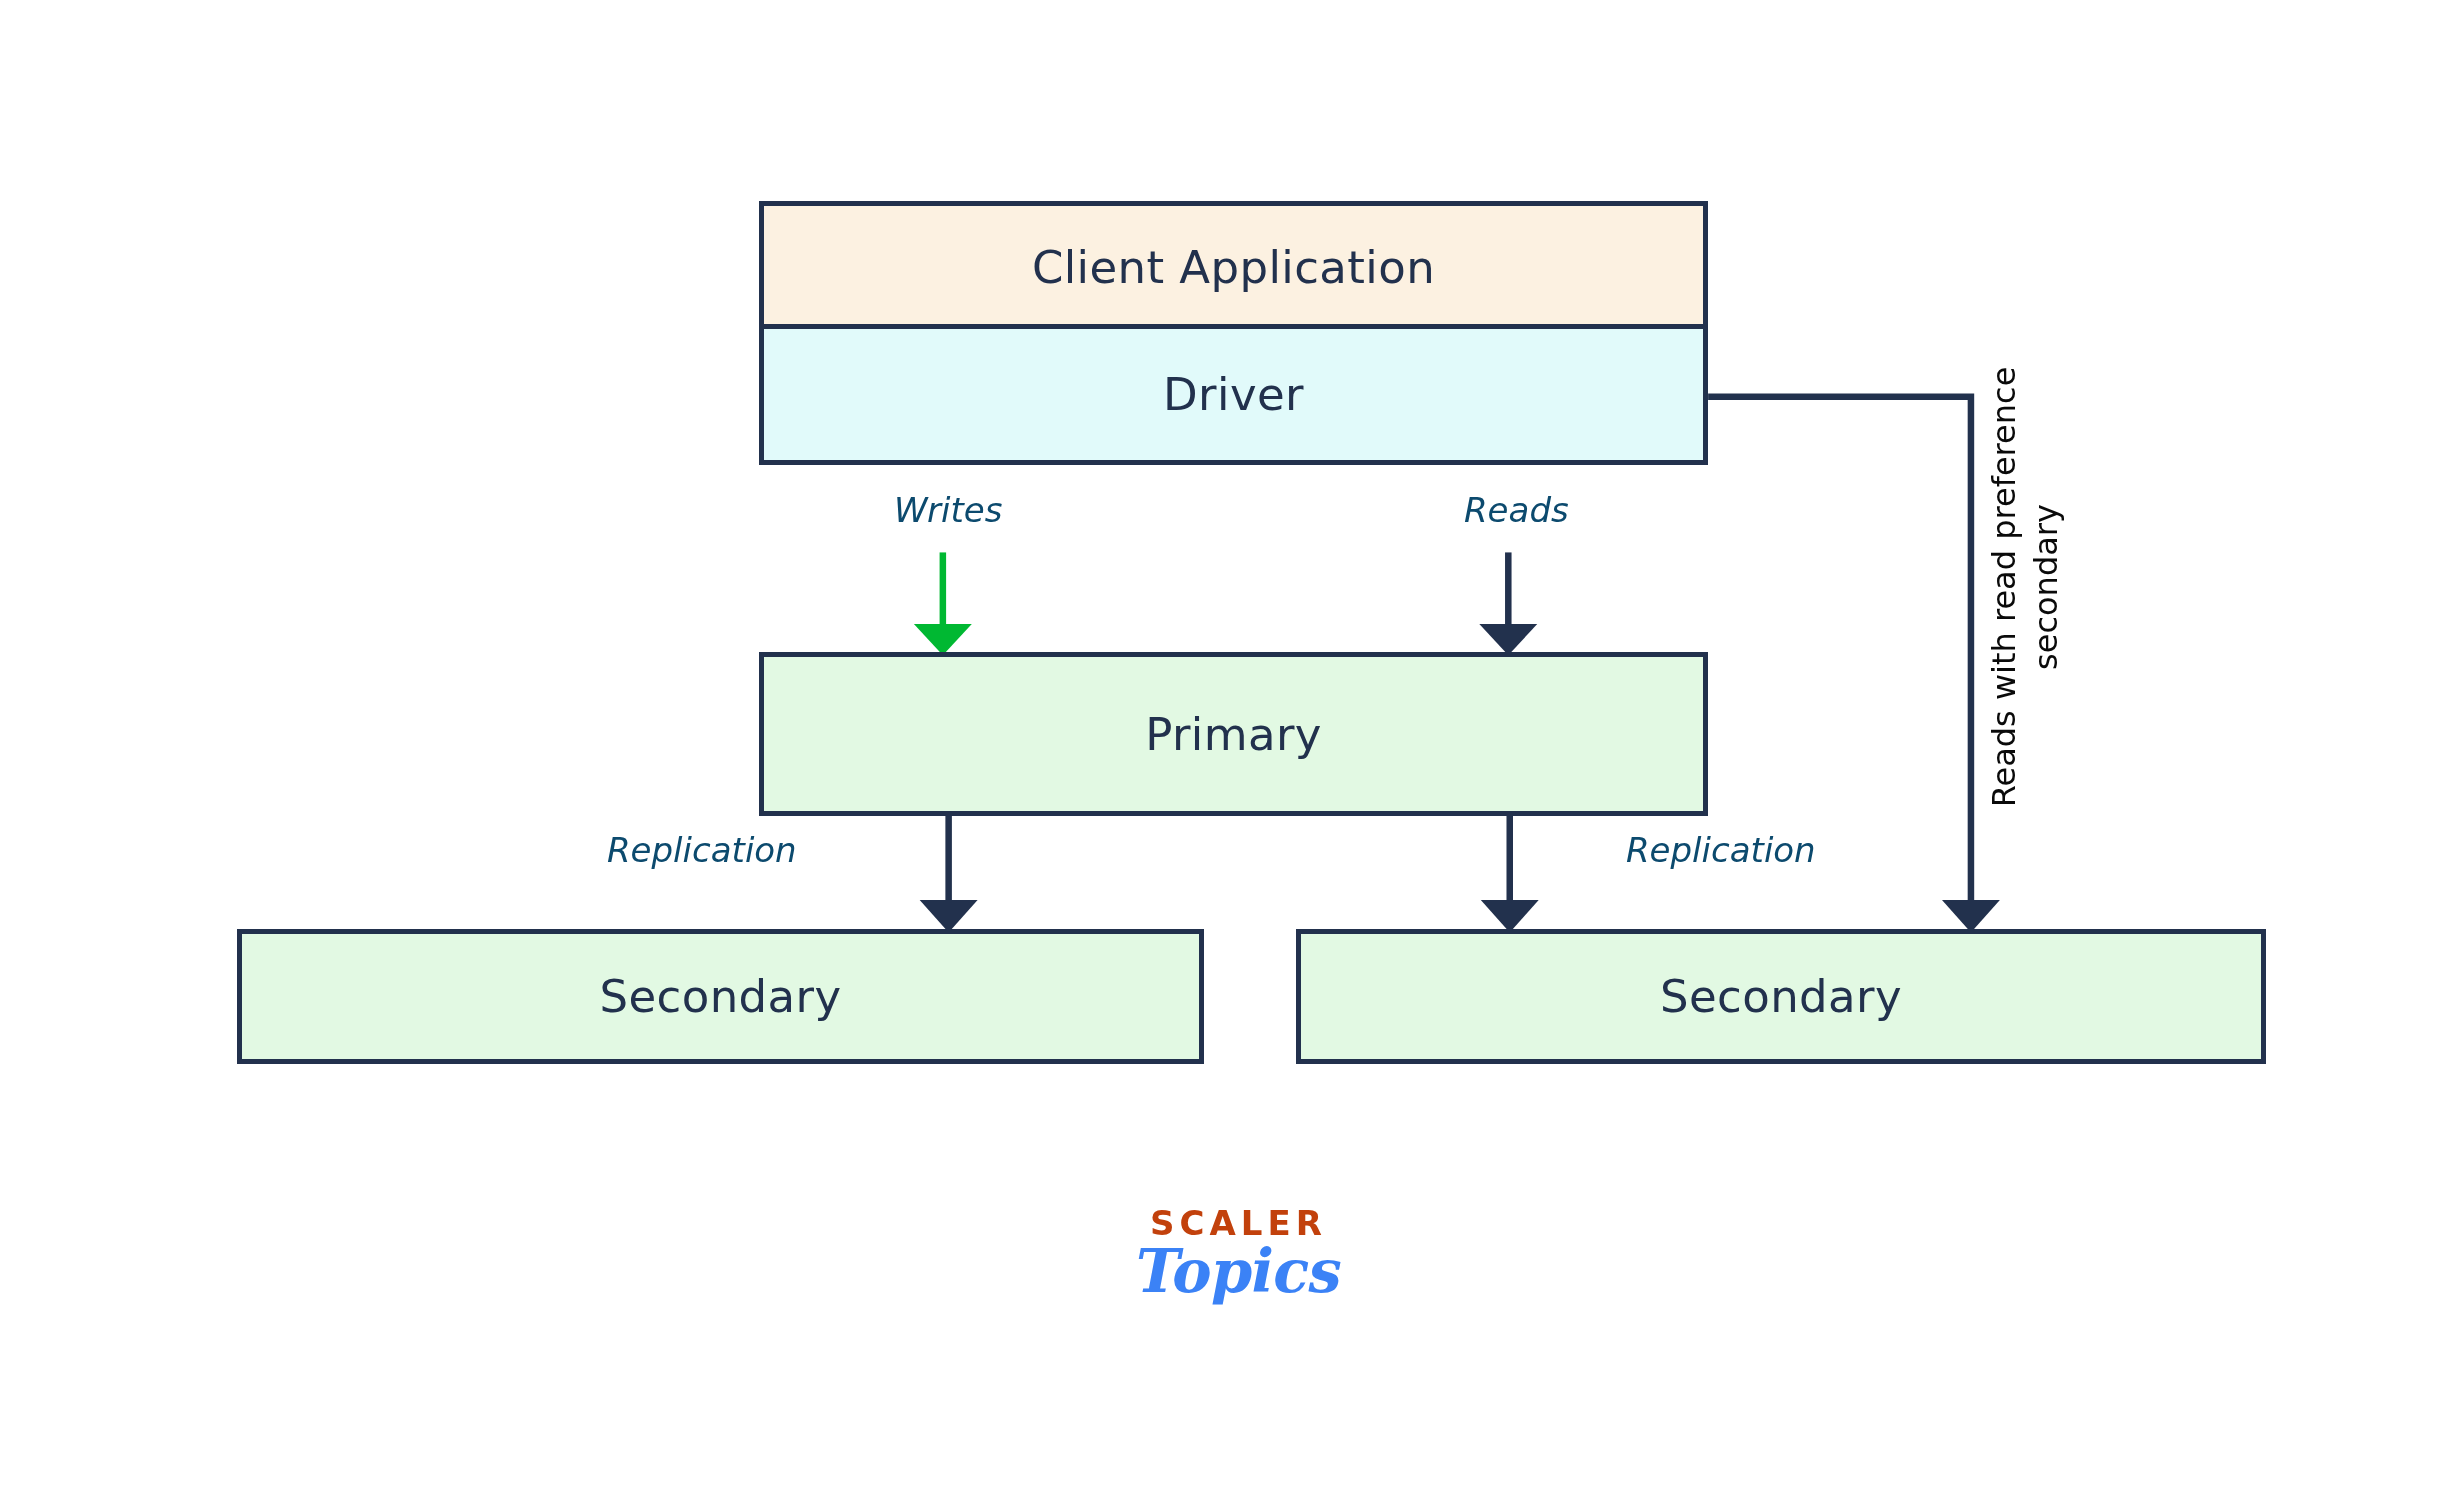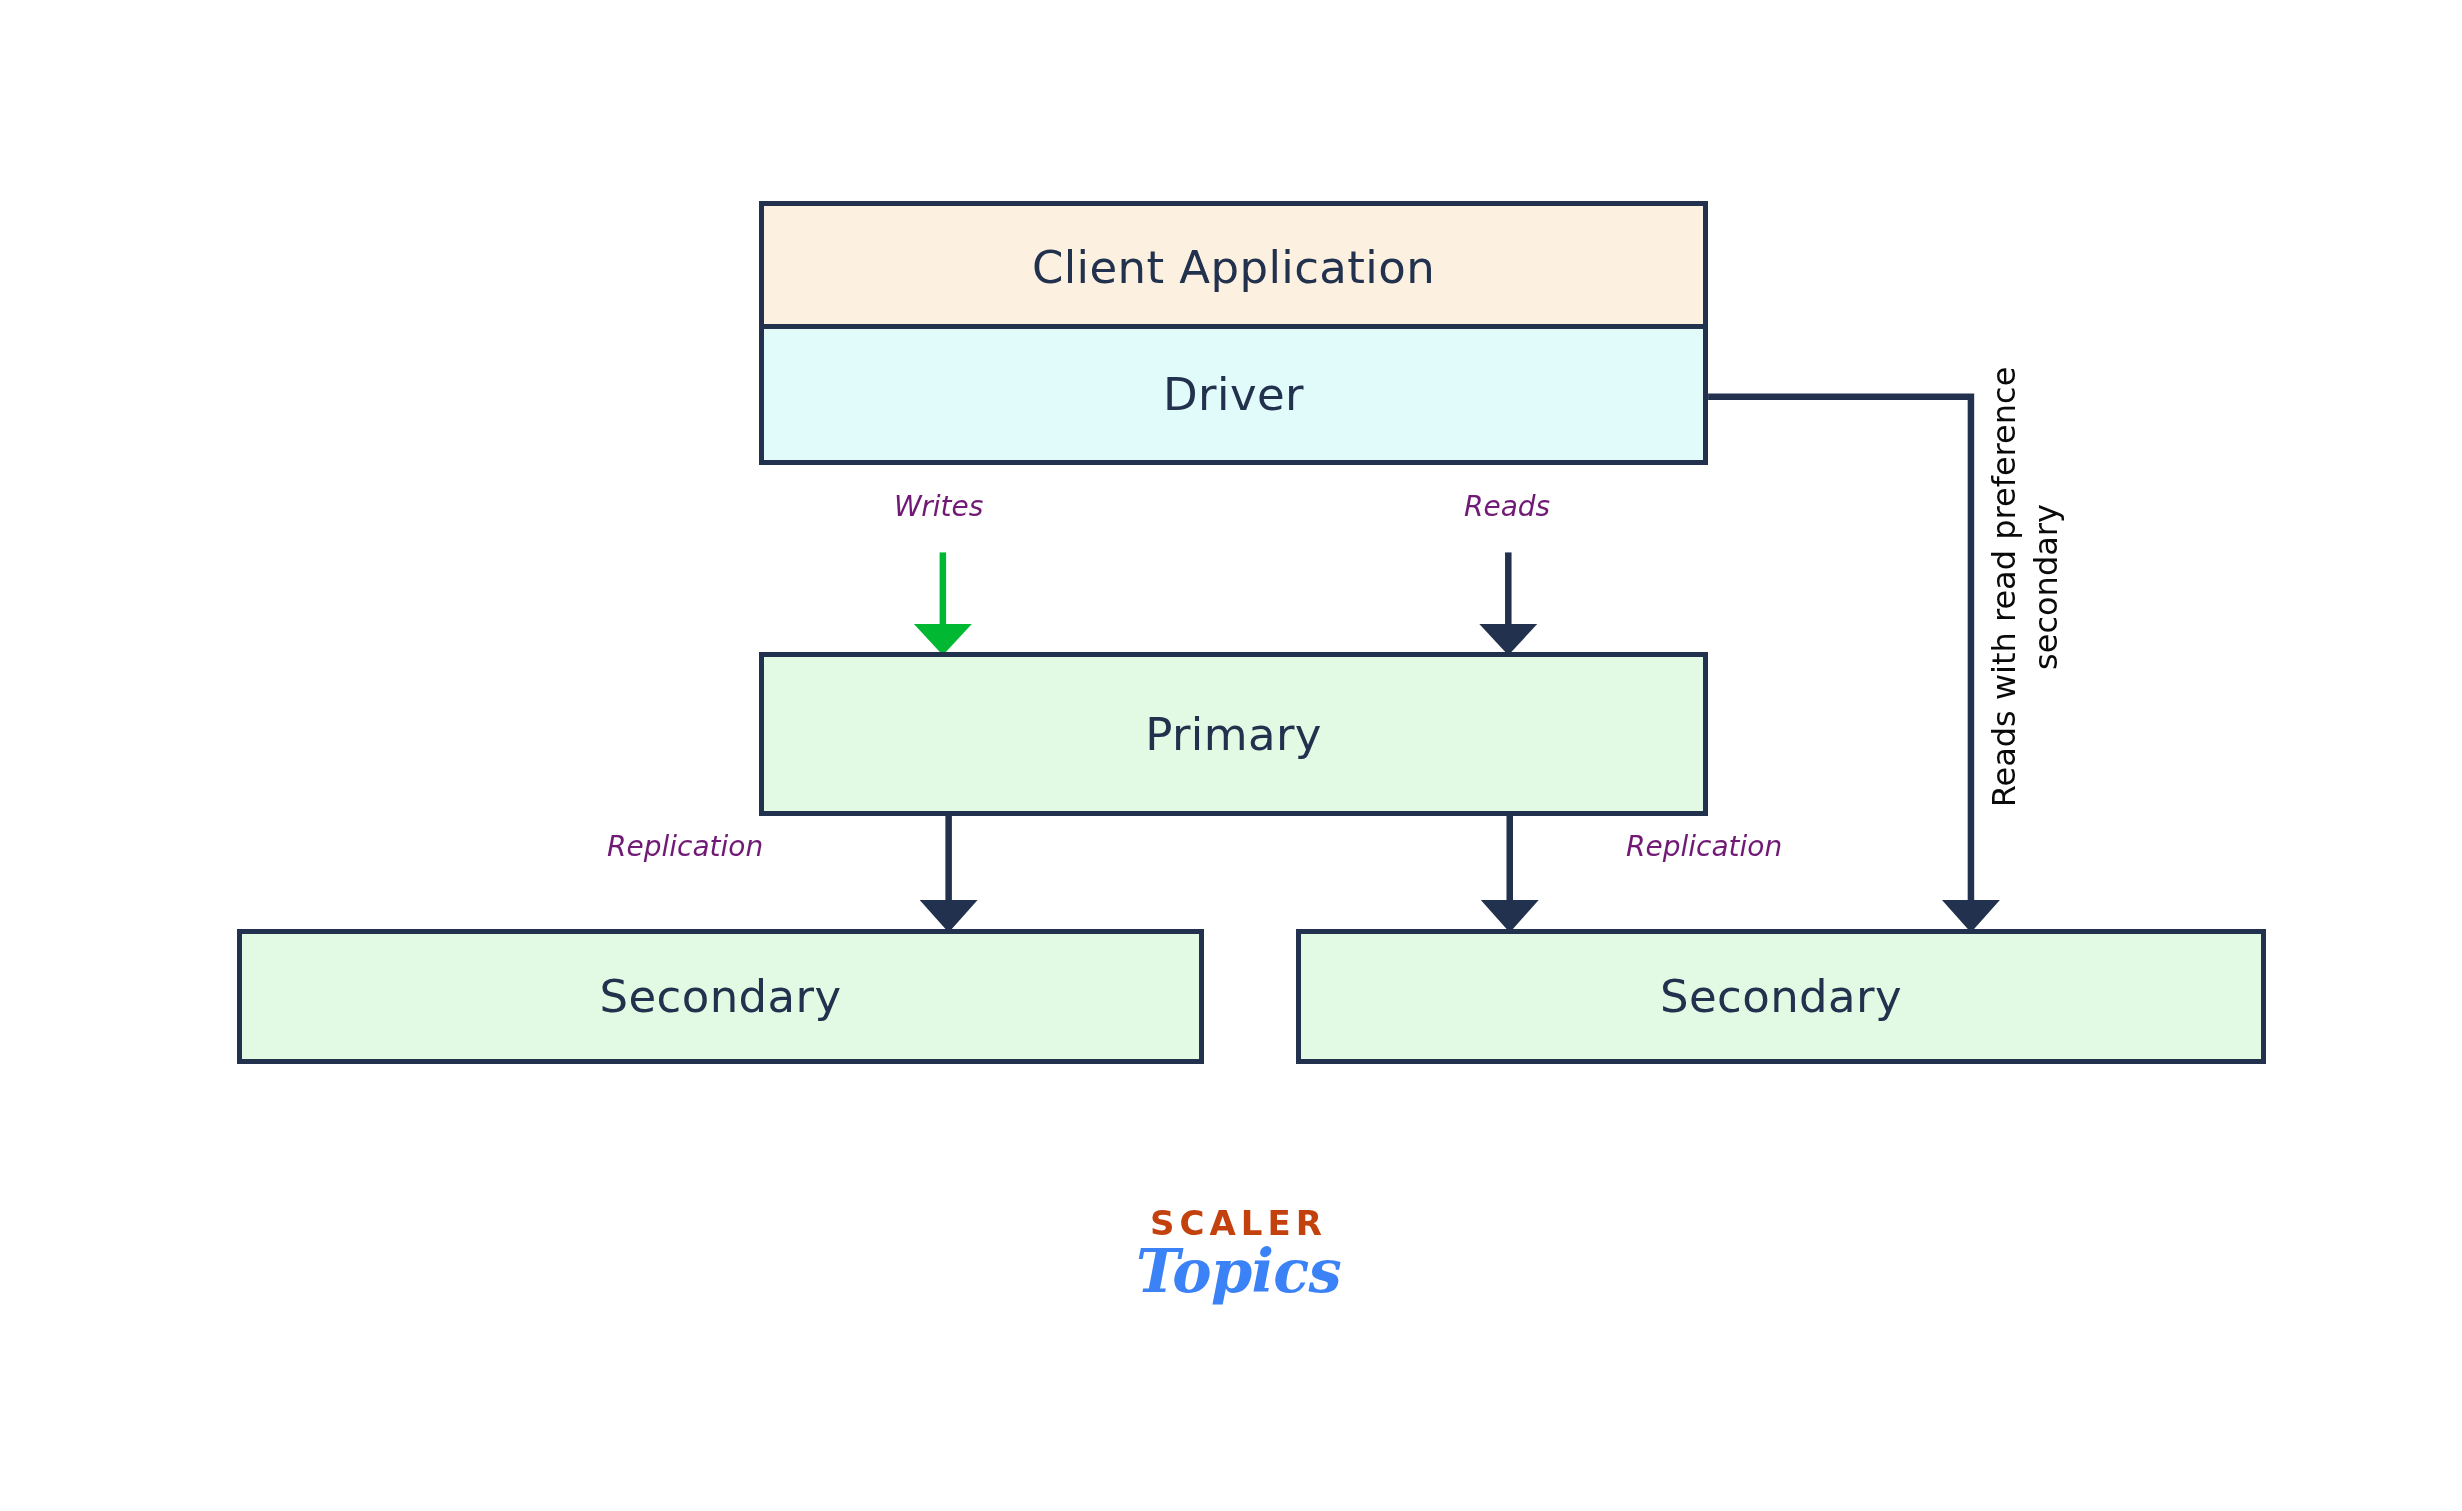--- a/index.html
+++ b/index.html
@@ -74,24 +74,24 @@
     top: 929px;
     width: 970px;
     height: 135px;
     background: #e2f9e3;
     font-size: 45px;
   }
 
   
   .edge-label {
     position: absolute;
-    color: #701a75;
+    color: #0c4a6e;
     font-style: italic;
     font-family: "DejaVu Sans", sans-serif;
-    font-size: 28px;
+    font-size: 34px;
     white-space: nowrap;
   }
   #label-writes  { left: 894px; top: 490px; }
   #label-reads   { left: 1448px; top: 490px; margin-left: 16px; }
   #label-repl-left  { left: 607px;  top: 830px; }
   #label-repl-right { left: 1626px; top: 830px; }
   #label-read-pref-wrap {
     position: absolute;
     left: 1984px;
     top: 862px;

